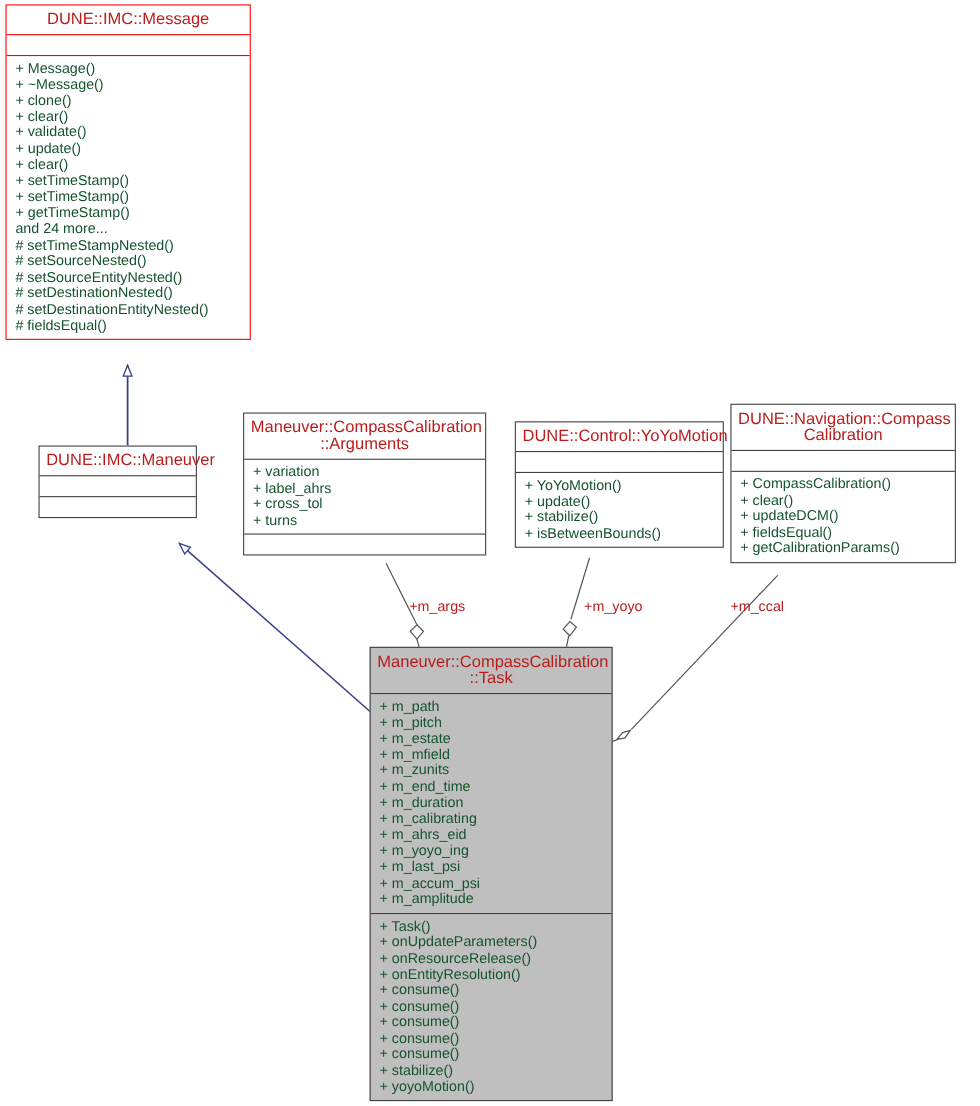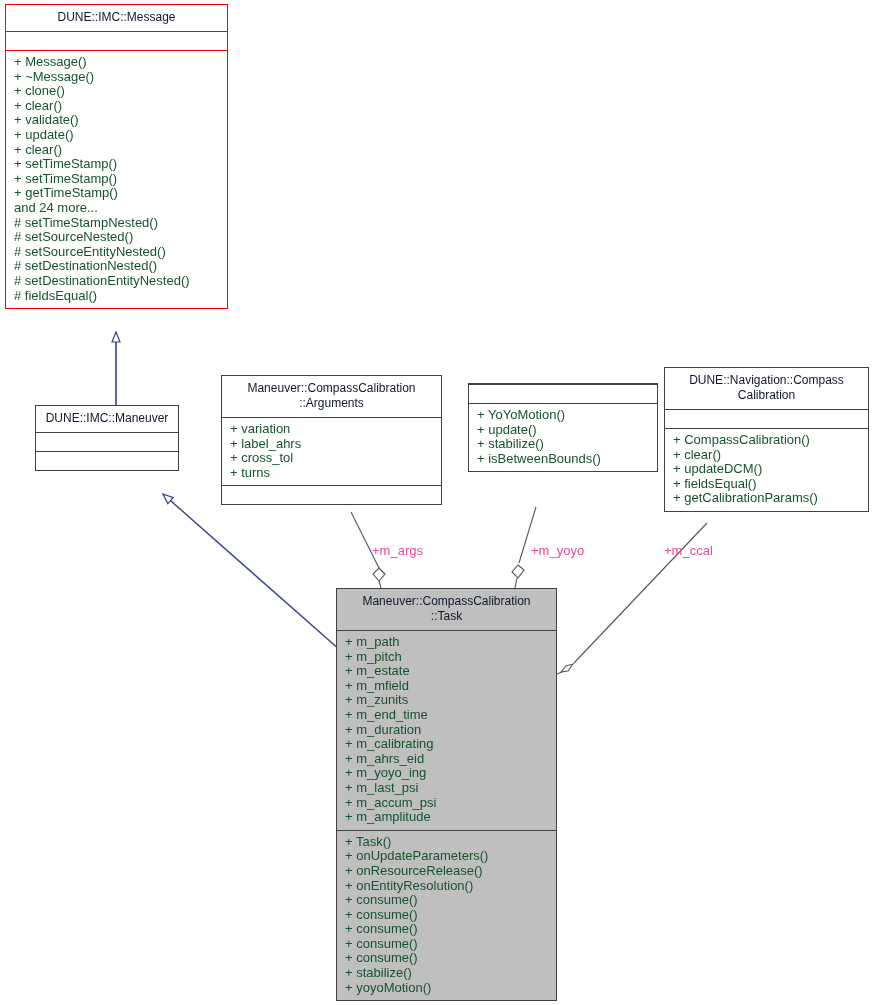--- a/index.html
+++ b/index.html
@@ -40,23 +40,23 @@
   }
   .uml-class.gray {
     border-color: #404040;
     background: #bfbfbf;
   }
   .uml-class.dark {
     border-color: #404040;
   }
   .cls-title {
     text-align: center;
-    font-size: 12px;
+    font-size: 15px;
     line-height: 15px;
-    color: #0f172a;
+    color: #b91c1c;
     padding: 5px 6px 6px 6px;
     white-space: pre-line;
   }
   .sep {
     height: 1px;
     background: #000000;
     width: 100%;
   }
   .red .sep { background: #ff0000; }
   .gray .sep, .dark .sep { background: #404040; }
@@ -69,21 +69,21 @@
   .cls-section.empty {
     height: 18px;
     padding: 0;
   }
   .member {
     white-space: nowrap;
   }
   .edge-label {
     position: absolute;
     font-size: 13px;
-    color: #ec4899;
+    color: #b91c1c;
     white-space: nowrap;
     z-index: 6;
   }
 
   
   #box-message        { left: 5px;   top: 4px;   width: 223px; }
   #box-maneuver       { left: 35px;  top: 405px; width: 144px; }
   #box-arguments      { left: 221px; top: 375px; width: 221px; }
   #box-yoyomotion     { left: 468px; top: 383px; width: 190px; }
   #box-compasscal     { left: 664px; top: 367px; width: 205px; }
@@ -174,20 +174,21 @@
         <div class="member">+ variation</div>
         <div class="member">+ label_ahrs</div>
         <div class="member">+ cross_tol</div>
         <div class="member">+ turns</div>
       </div>
     <div class="sep"></div>
     <div class="cls-section empty"></div>
   </div>
 
   <div class="uml-class dark" id="box-yoyomotion">
+    <div class="cls-title">DUNE::Control::YoYoMotion</div>
     <div class="sep"></div>
     <div class="cls-section empty"></div>
     <div class="sep"></div>
     <div class="cls-section">
         <div class="member">+ YoYoMotion()</div>
         <div class="member">+ update()</div>
         <div class="member">+ stabilize()</div>
         <div class="member">+ isBetweenBounds()</div>
       </div>
   </div>

